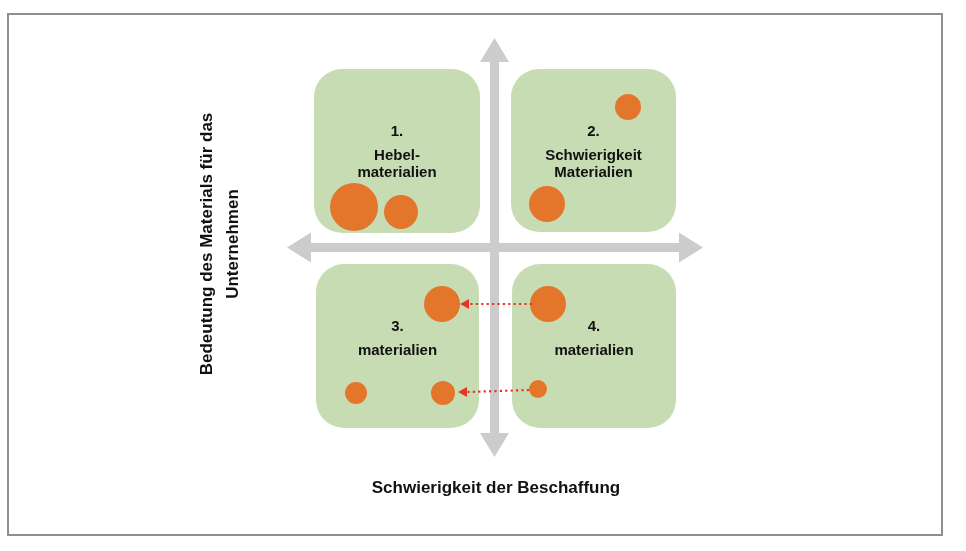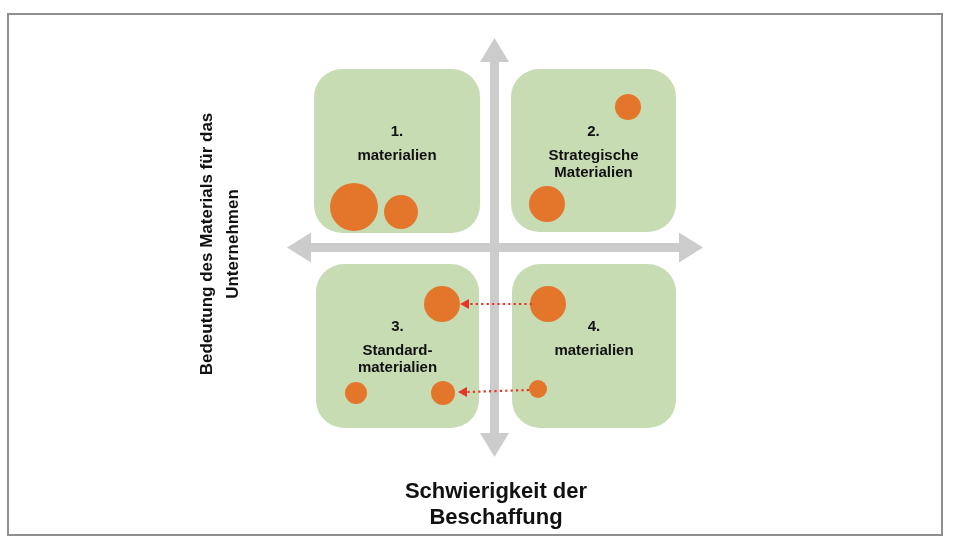--- a/index.html
+++ b/index.html
@@ -23,49 +23,49 @@
   .q3{left:316px;top:264px;width:163px;height:164px;}
   .q4{left:512px;top:264px;width:164px;height:164px;}
   .qlabel{position:absolute;left:0;right:0;top:53px;text-align:center;
           font-size:15px;font-weight:bold;line-height:17px;}
   .qnum{margin-bottom:7px;}
   .bubble{position:absolute;border-radius:50%;background:var(--orange);}
   .ylabel{position:absolute;left:70px;top:218px;width:300px;height:52px;
           transform:rotate(-90deg);text-align:center;
           font-size:17px;font-weight:bold;line-height:26px;}
   .xlabel{position:absolute;left:346px;top:478px;width:300px;text-align:center;
-          font-size:22px;font-weight:bold;}
+          font-size:17px;font-weight:bold;}
   .axis-fill{fill:var(--axis);}
   .arrow-line{stroke:var(--red);stroke-width:2.2;stroke-dasharray:2.2 3.2;}
   .arrow-head{fill:var(--red);}
 </style>
 </head>
 <body>
 
 <div class="canvas">
 
   <div class="frame"></div>
 
   <div class="quadrant q1">
     <div class="qlabel">
       <div class="qnum">1.</div>
+      <div class="qname">Hebel-</div>
       <div class="qname">materialien</div>
     </div>
   </div>
   <div class="quadrant q2">
     <div class="qlabel">
       <div class="qnum">2.</div>
-      <div class="qname">Strategische</div>
+      <div class="qname">Schwierigkeit</div>
       <div class="qname">Materialien</div>
     </div>
   </div>
   <div class="quadrant q3">
     <div class="qlabel">
       <div class="qnum">3.</div>
-      <div class="qname">Standard-</div>
       <div class="qname">materialien</div>
     </div>
   </div>
   <div class="quadrant q4">
     <div class="qlabel">
       <div class="qnum">4.</div>
       <div class="qname">materialien</div>
     </div>
   </div>
 

